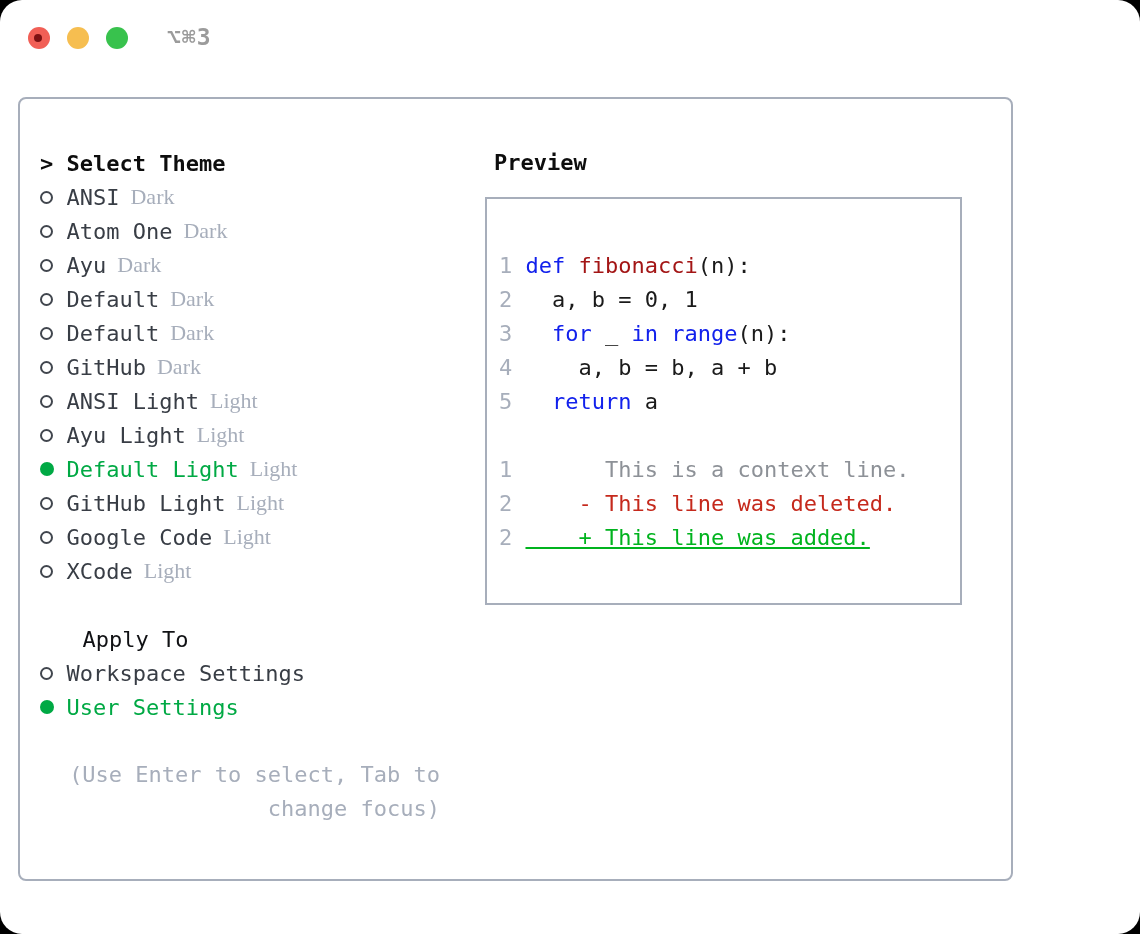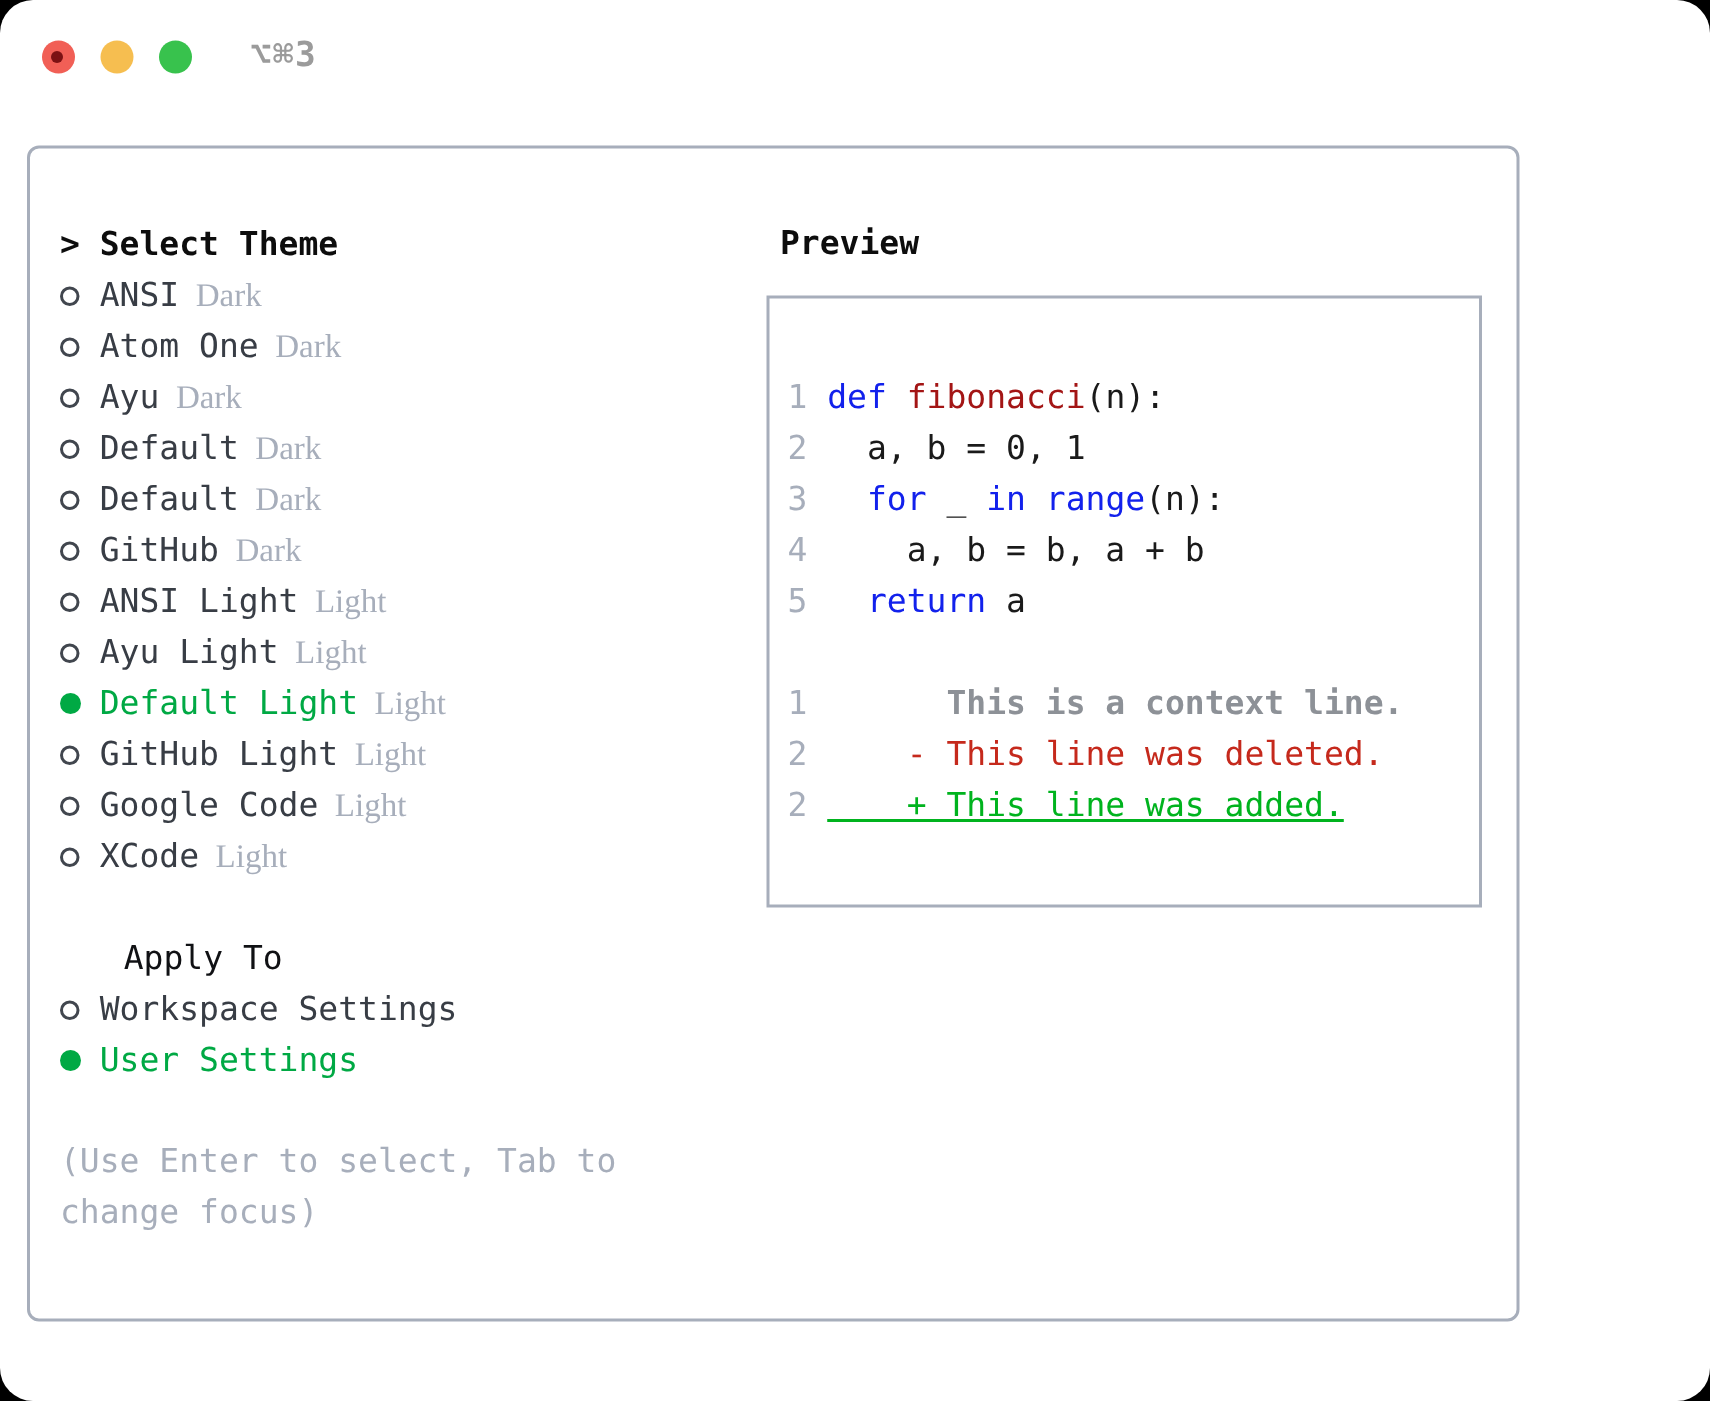--- a/index.html
+++ b/index.html
@@ -24,34 +24,34 @@
   .row{display:flex;align-items:center;height:34px;font-size:22px;white-space:pre;}
   .icon-cell{width:26.5px;flex:none;display:flex;align-items:center;}
   .radio{width:13px;height:13px;border:2px solid #41464e;border-radius:50%;box-sizing:border-box;background:transparent;}
   .radio.filled{width:14px;height:14px;border:none;background:var(--ui-green);}
   .picker-prefix,.picker-title{font-weight:bold;color:var(--heading);}
   .opt-name{color:var(--text-dark);}
   .option.selected .opt-name{color:var(--ui-green);}
   .opt-variant{color:var(--muted);margin-left:1ch;font-family:Liberation Serif, serif;}
   .section-title{color:#101114;margin-left:16px;}
   .gap-row{height:34px;}
-  .hint{color:var(--muted);font-size:22px;line-height:34px;width:400px;white-space:normal;}
+  .hint{color:var(--muted);font-size:22px;line-height:34px;width:400px;white-space:normal;text-align:right;}
   
-  .right-col{position:absolute;left:482px;top:47px;}
+  .right-col{position:absolute;left:456px;top:47px;}
   .preview-title{height:34px;line-height:34px;padding-left:18px;font-size:22px;font-weight:bold;color:var(--heading);}
   .preview-box{margin-top:17px;margin-left:9px;width:477px;height:408px;
     border:2px solid var(--border);box-sizing:border-box;padding:50px 0 0 12px;background:#fff;}
   .code-row{display:flex;height:34px;line-height:34px;font-size:22px;}
   .gutter{width:2ch;flex:none;color:var(--muted);white-space:pre;}
   .code-content{white-space:pre;}
   .code-gap{height:34px;}
   .tok-keyword{color:var(--keyword-blue);}
   .tok-function{color:var(--function-red);}
   .tok-plain{color:var(--code-plain);}
-  .tok-context{color:var(--context-gray);font-weight:bold;}
+  .tok-context{color:var(--context-gray);}
   .tok-deleted{color:var(--diff-deleted);}
   .tok-added{color:var(--diff-added);text-decoration:underline;}
 </style>
 </head>
 <body>
 
 <div class="window">
 
   <div class="titlebar">
     <div class="tl tl-close">

